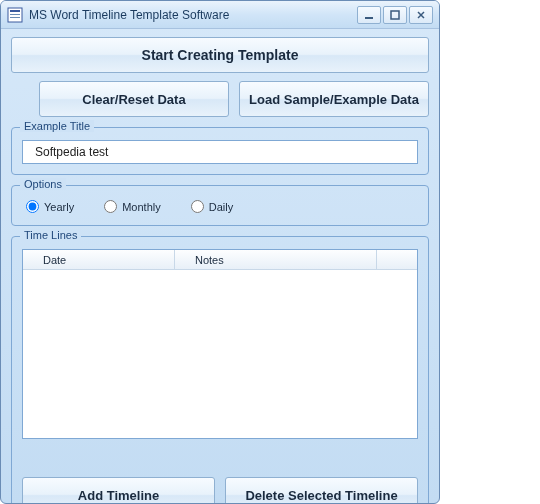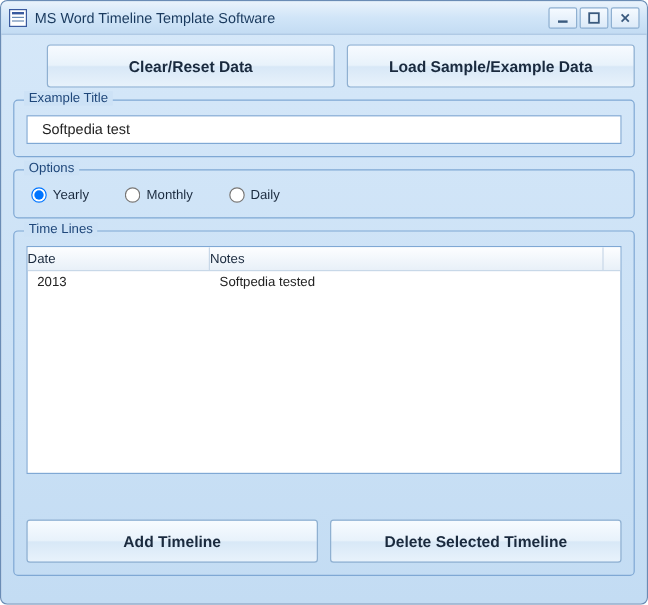--- a/index.html
+++ b/index.html
@@ -5,21 +5,21 @@
     * { box-sizing: border-box; margin: 0; padding: 0; }
     body {
       font-family: Tahoma, Arial, sans-serif;
       font-size: 11px;
       background: #ffffff;
       width: 540px;
       height: 504px;
       overflow: hidden;
     }
     .window {
-      width: 540px;
+      width: 440px;
       height: 504px;
       background: linear-gradient(to bottom, #d6e8f9 0%, #c3dcf3 100%);
       border: 1px solid #6a8cb5;
       border-radius: 6px;
       overflow: hidden;
     }
     .titlebar {
       height: 28px;
       background: linear-gradient(to bottom, #eaf3fc 0%, #d1e5f8 50%, #c3dcf3 100%);
       display: flex;
@@ -148,21 +148,21 @@
       overflow: auto;
     }
     .listview-header {
       display: flex;
       background: linear-gradient(to bottom, #fdfeff, #e8f0f8);
       border-bottom: 1px solid #c8d8e8;
       height: 20px;
       align-items: center;
     }
     .col {
-      padding: 0 0;
+      padding: 0 20px;
       font-size: 11px;
       color: #1a2a3e;
       border-right: 1px solid #c8d8e8;
       height: 100%;
       display: flex;
       align-items: center;
     }
     .col-date { width: 152px; }
     .col-notes { flex: 1; }
     .col-spacer { width: 14px; border-right: none; }
@@ -226,20 +226,21 @@
         <svg width="10" height="10" viewBox="0 0 10 10">
             <line x1="2" y1="2" x2="8" y2="8" stroke="#3a5a7e" stroke-width="1.5"></line>
             <line x1="8" y1="2" x2="2" y2="8" stroke="#3a5a7e" stroke-width="1.5"></line>
           </svg>
       </div>
     </div>
   </div>
 
   <div class="client">
 
+    <button class="big-btn">Start Creating Template</button>
 
     <div class="btn-row">
       <button class="half-btn">Clear/Reset Data</button>
       <button class="half-btn">Load Sample/Example Data</button>
     </div>
 
     <div class="groupbox">
       <span class="legend">Example Title</span>
       <input class="text-input" type="text" value="Softpedia test" style="">
     </div>
@@ -263,24 +264,20 @@
     </div>
 
     <div class="groupbox timelines-box">
       <span class="legend">Time Lines</span>
       <div class="listview">
         <div class="listview-header">
           <div class="col col-date">Date</div>
           <div class="col col-notes">Notes</div>
           <div class="col col-spacer"></div>
         </div>
-        <div class="listview-row">
-          <div class="cell cell-date">2013</div>
-          <div class="cell cell-notes">Softpedia tested</div>
-        </div>
       </div>
       <div class="bottom-btn-row">
         <button class="bottom-btn">Add Timeline</button>
         <button class="bottom-btn">Delete Selected Timeline</button>
       </div>
     </div>
 
   </div>
 </div>
 

